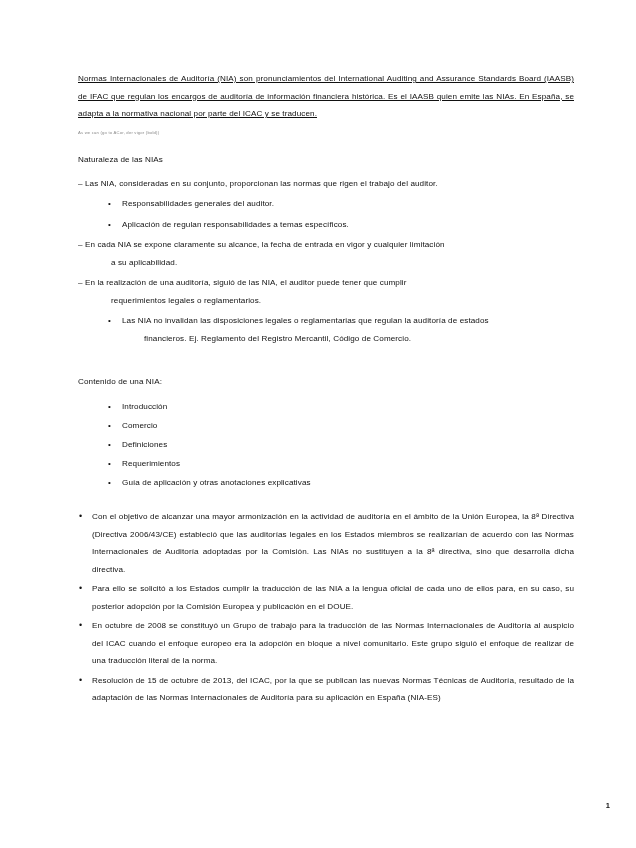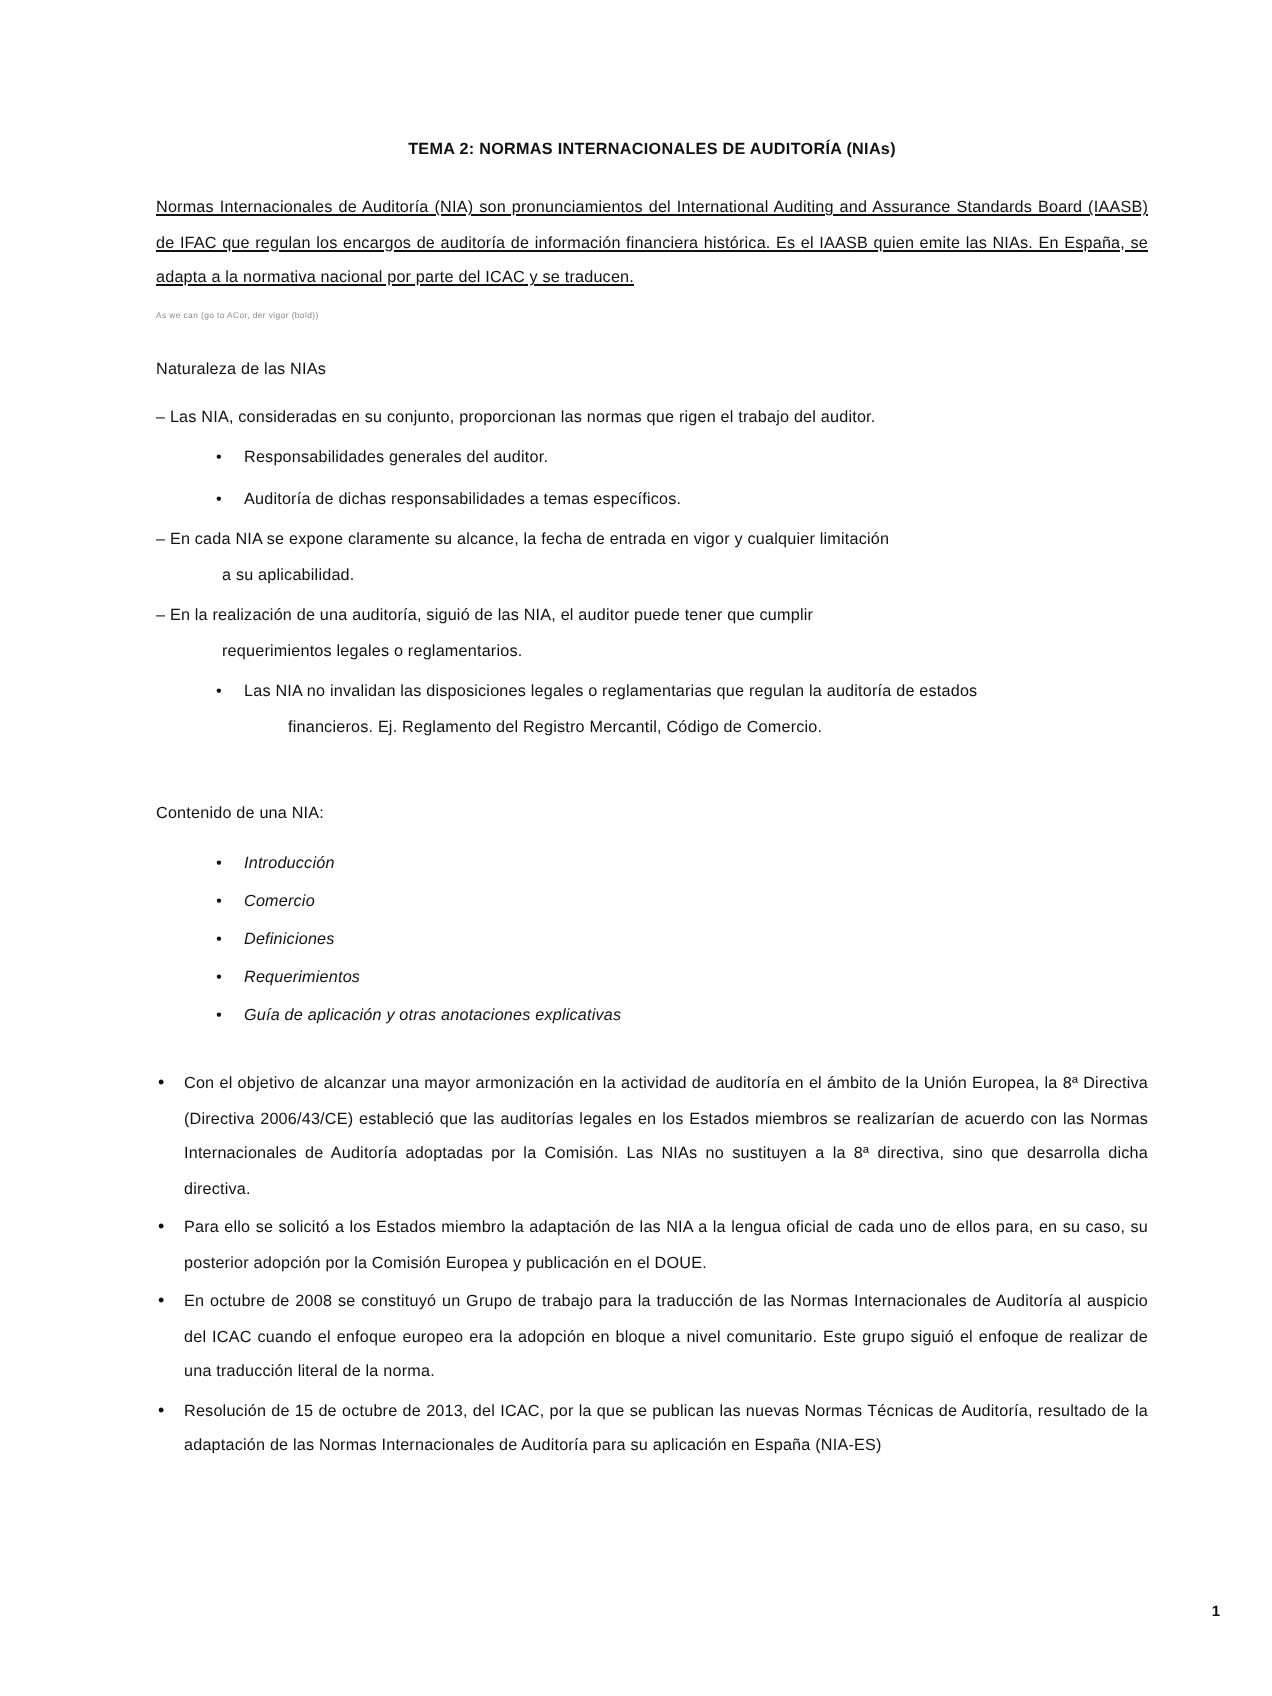--- a/index.html
+++ b/index.html
@@ -93,21 +93,20 @@
   }
   .bullet-disc::before {
     content: "•";
     position: absolute;
     left: 1px;
     top: 0;
     font-size: 9px;
   }
   .toc-list {
     margin: 2px 0 16px 0;
-    font-style: italic;
   }
   .toc-item {
     font-size: 8.1px;
     line-height: 19px;
     padding-left: 44px;
     position: relative;
     letter-spacing: 0.1px;
   }
   .toc-item::before {
     content: "•";
@@ -123,39 +122,38 @@
     bottom: 38px;
     font-size: 7.5px;
     font-weight: bold;
   }
 </style>
 </head>
 <body>
 
 <div class="page">
 
-  <div class="doc-title">TEMA 2: NORMAS INTERNACIONALES DE AUDITORÍA (NIAs)</div>
 
   <p class="para">Normas Internacionales de Auditoría (NIA) son pronunciamientos del International Auditing and Assurance Standards Board (IAASB) de IFAC que regulan los encargos de auditoría de información financiera histórica. Es el IAASB quien emite las NIAs. En España, se adapta a la normativa nacional por parte del ICAC y se traducen.</p>
 
   <div class="tiny-note">As we can (go to ACor, der vigor (bold))</div>
 
   <div class="section-block">
     <div class="heading">Naturaleza de las NIAs</div>
 
     <div class="dash-item">
       <span>– Las NIA, consideradas en su conjunto, proporcionan las normas que rigen el trabajo del auditor.</span>
     </div>
 
     <div class="bullet-lvl2">
       <span>Responsabilidades generales del auditor.</span>
     </div>
 
     <div class="bullet-lvl2">
-      <span>Auditoría de dichas responsabilidades a temas específicos.</span>
+      <span>Aplicación de regulan responsabilidades a temas específicos.</span>
     </div>
 
     <div class="dash-item">
       <span>– En cada NIA se expone claramente su alcance, la fecha de entrada en vigor y cualquier limitación</span>
       <span class="indent2">a su aplicabilidad.</span>
     </div>
 
     <div class="dash-item">
       <span>– En la realización de una auditoría, siguió de las NIA, el auditor puede tener que cumplir</span>
       <span class="indent2">requerimientos legales o reglamentarios.</span>
@@ -175,20 +173,20 @@
       <div class="toc-item">Introducción</div>
       <div class="toc-item">Comercio</div>
       <div class="toc-item">Definiciones</div>
       <div class="toc-item">Requerimientos</div>
       <div class="toc-item">Guía de aplicación y otras anotaciones explicativas</div>
     </div>
   </div>
 
   <div class="section-block">
     <div class="bullet-disc">Con el objetivo de alcanzar una mayor armonización en la actividad de auditoría en el ámbito de la Unión Europea, la 8ª Directiva (Directiva 2006/43/CE) estableció que las auditorías legales en los Estados miembros se realizarían de acuerdo con las Normas Internacionales de Auditoría adoptadas por la Comisión. Las NIAs no sustituyen a la 8ª directiva, sino que desarrolla dicha directiva.</div>
-    <div class="bullet-disc">Para ello se solicitó a los Estados miembro la adaptación de las NIA a la lengua oficial de cada uno de ellos para, en su caso, su posterior adopción por la Comisión Europea y publicación en el DOUE.</div>
+    <div class="bullet-disc">Para ello se solicitó a los Estados cumplir la traducción de las NIA a la lengua oficial de cada uno de ellos para, en su caso, su posterior adopción por la Comisión Europea y publicación en el DOUE.</div>
     <div class="bullet-disc">En octubre de 2008 se constituyó un Grupo de trabajo para la traducción de las Normas Internacionales de Auditoría al auspicio del ICAC cuando el enfoque europeo era la adopción en bloque a nivel comunitario. Este grupo siguió el enfoque de realizar de una traducción literal de la norma.</div>
     <div class="bullet-disc">Resolución de 15 de octubre de 2013, del ICAC, por la que se publican las nuevas Normas Técnicas de Auditoría, resultado de la adaptación de las Normas Internacionales de Auditoría para su aplicación en España (NIA-ES)</div>
   </div>
 
   <div class="page-number">1</div>
 
 </div>
 
 </body></html>

